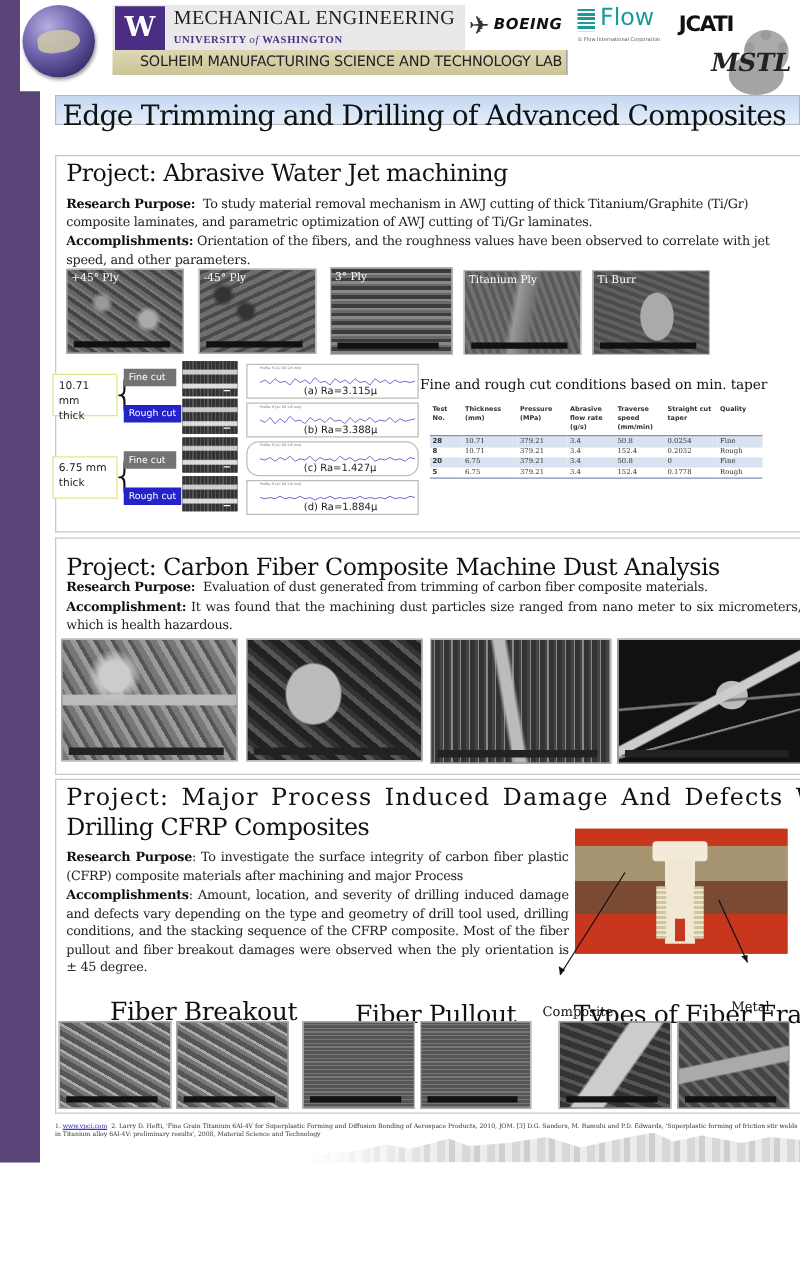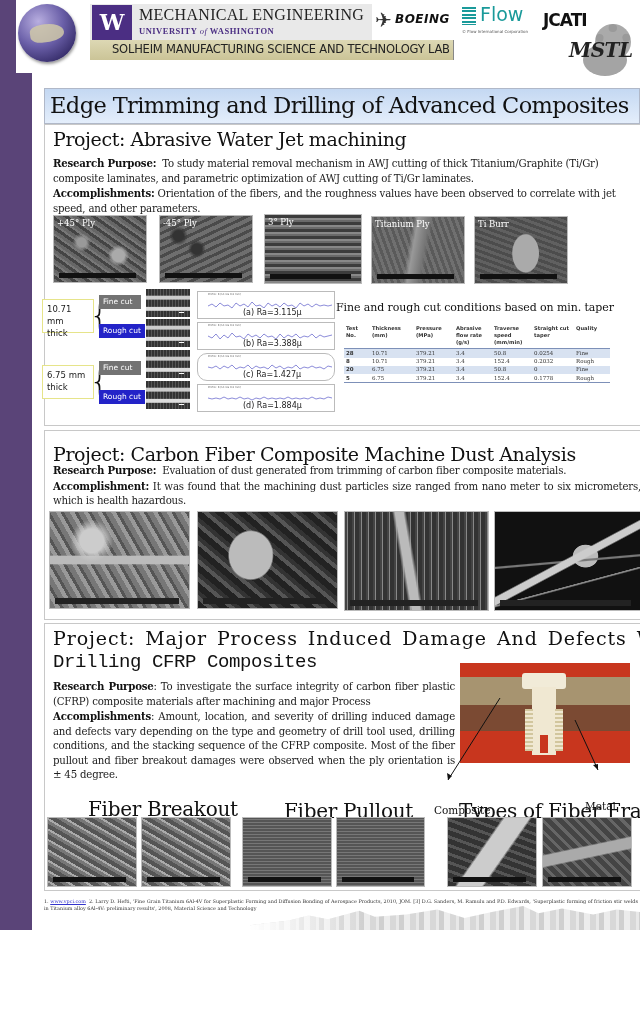--- a/index.html
+++ b/index.html
@@ -30,21 +30,21 @@
   .flow { position: absolute; left: 462px; top: 5px; }
   .flow .mark { position: absolute; left: 0; top: 2px; width: 14px; height: 18px; background: repeating-linear-gradient(#1a9a9a 0 2px, #fff 2px 3.5px); }
   .flow .txt { position: absolute; left: 18px; top: -2px; font-family: "DejaVu Sans", sans-serif; font-size: 19px; color: #1a9a9a; white-space: nowrap; }
   .flow .sub { position: absolute; left: 0; top: 24px; font-family: "DejaVu Sans", sans-serif; font-size: 4px; color: #555; white-space: nowrap; }
   .jcati { position: absolute; left: 543px; top: 10px; font-family: "DejaVu Sans", sans-serif; font-weight: bold; font-size: 17px; color: #111; letter-spacing: -1px; }
   .gears { position: absolute; left: 575px; top: 24px; width: 62px; height: 52px; }
   .gear1 { position: absolute; left: 20px; top: 0; width: 36px; height: 36px; border-radius: 50%; border: 8px dotted #9a9a9a; background: #aaa; }
   .gear2 { position: absolute; left: 8px; top: 20px; width: 44px; height: 32px; border-radius: 50%; background: #a4a4a4; }
   .mstl { position: absolute; left: 569px; top: 38px; font-family: "DejaVu Serif", serif; font-weight: bold; font-style: italic; font-size: 20px; color: #222; letter-spacing: -.5px; }
 
-  .title-bar { position: absolute; left: 44px; top: 88px; width: 596px; height: 36px; border: 1px solid #b0b8c8;
+  .title-bar { position: absolute; left: 44px; top: 76px; width: 596px; height: 24px; border: 1px solid #b0b8c8;
     background: linear-gradient(#c4d8f2, #e4eefb); }
   .title-bar h1 { position: absolute; left: 5px; top: 3px; font-family: "DejaVu Serif", serif; font-weight: normal; font-size: 22.5px; color: #111; white-space: nowrap; letter-spacing: -.6px; }
 
   .section { position: absolute; left: 44px; width: 596px; border: 1px solid #c8c8c8; border-right: none; background: #fff; }
   .sec1 { top: 124px; height: 302px; }
   .sec2 { top: 430px; height: 190px; }
   .sec3 { top: 623px; height: 268px; }
 
   .proj-title { position: absolute; left: 8px; font-family: "DejaVu Serif", serif; font-size: 19px; color: #111; white-space: nowrap; letter-spacing: -.4px; }
   .para { position: absolute; left: 8px; font-family: "DejaVu Serif", serif; font-size: 10.2px; line-height: 14.5px; color: #222; letter-spacing: -.2px; }
@@ -309,21 +309,21 @@
   <div class="sem tex8" style="left:299px; top:80px; width:145px; height:100px;">
       <div class="scale" style="height:6px; background:#222;"></div>
     </div>
   <div class="sem tex9" style="left:449px; top:80px; width:147px; height:100px; border-right:none;">
       <div class="scale" style="height:6px; background:#222;"></div>
     </div>
 </div>
 
 <div class="section sec3">
   <div class="proj-title" style="top:3px; letter-spacing:.9px; word-spacing:3px;">Project: Major Process Induced Damage And Defects When</div>
-  <div class="proj-title" style="top:27px;font-family:Liberation Mono, monospace;">Drilling CFRP Composites</div>
+  <div class="proj-title" style="top:27px;">Drilling CFRP Composites</div>
   <div class="para" style="top:55px; width:402px; text-align:justify;">
     <b>Research Purpose</b><span>: To investigate the surface integrity of carbon fiber plastic (CFRP) composite materials after machining and major Process</span><br>
     <b>Accomplishments</b><span>: Amount, location, and severity of drilling induced damage and defects vary depending on the type and geometry of drill tool used, drilling conditions, and the stacking sequence of the CFRP composite. Most of the fiber pullout and fiber breakout damages were observed when the ply orientation is ± 45 degree.</span>
   </div>
   <div class="sub-title" style="left:43px; top:173px;">Fiber Breakout</div>
   <div class="sub-title" style="left:239px; top:175px;">Fiber Pullout</div>
   <div class="sub-title" style="left:414px; top:175px;">Types of Fiber Fracture</div>
 
   <div class="sem tex10" style="left:2px; top:193px; width:90px; height:70px;">
       <div class="scale"></div>

